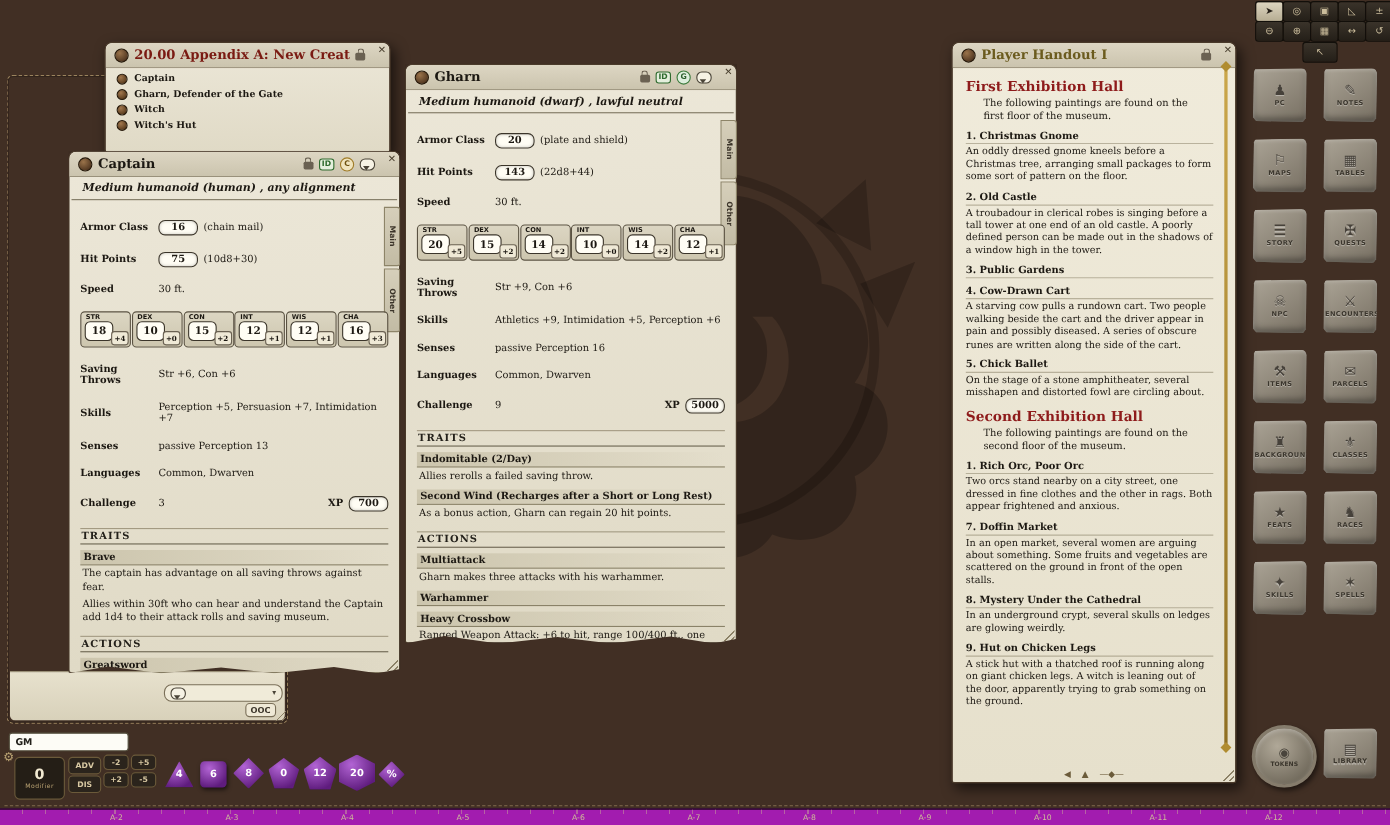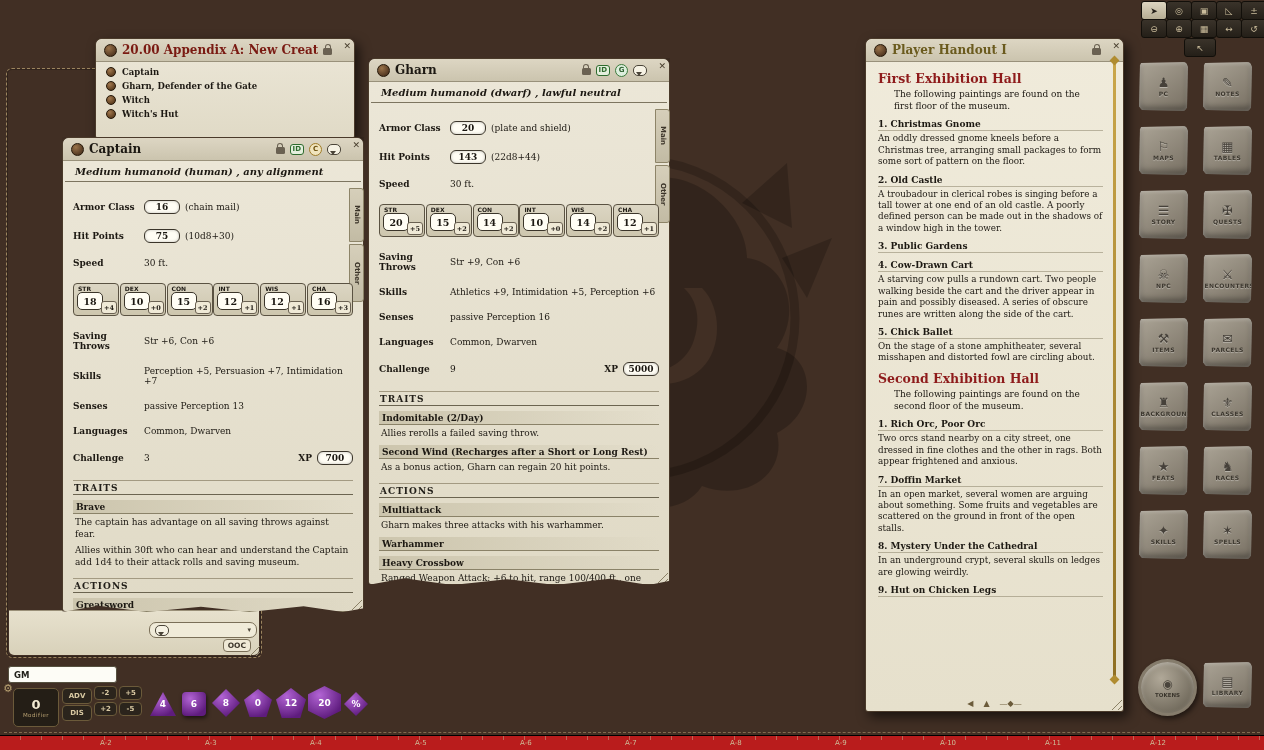--- a/index.html
+++ b/index.html
@@ -124,21 +124,21 @@
     box-shadow:inset 0 2px 4px rgba(255,255,255,.3), 2px 3px 5px rgba(0,0,0,.5);
     display:flex;flex-direction:column;align-items:center;justify-content:center;gap:1px;}
   .coin .s-icon{font-size:12px;color:#49443c;} .coin .s-lbl{font-size:5.5px;font-weight:bold;color:#3b362d;}
 
   
   .tbtn{position:absolute;width:24px;height:17px;background:linear-gradient(#3a332a,#241f18);border:1px solid #120f0a;
     border-radius:3px;color:#cbbd9c;font-size:9px;display:flex;align-items:center;justify-content:center;cursor:pointer;}
   .tbtn.sel{background:linear-gradient(#ddd5c0,#b6ad93);color:#241f18;}
 
   
-  .bottombar{position:absolute;left:0;right:0;bottom:0;height:14px;background:#b91c1c;border-top:1px solid #000;}
+  .bottombar{position:absolute;left:0;right:0;bottom:0;height:14px;background:#a21caf;border-top:1px solid #000;}
   .bb-ticks{position:absolute;left:0;right:0;top:0;height:4px;
     background:repeating-linear-gradient(90deg,transparent 0 20px,rgba(205,185,150,.45) 20px 21px);}
   .bb-label{position:absolute;top:3px;font-size:7px;color:#cdbd98;font-family:"DejaVu Sans",sans-serif;}
 
   .watermark{position:absolute;left:452px;top:108px;pointer-events:none;}
 </style>
 </head>
 <body>
 
 <div class="desktop">
@@ -401,20 +401,21 @@
       <div class="h-text">On the stage of a stone amphitheater, several misshapen and distorted fowl are circling about.</div>
       <div class="h-red">Second Exhibition Hall</div>
       <div class="h-intro">The following paintings are found on the second floor of the museum.</div>
       <div class="h-title">1. Rich Orc, Poor Orc</div>
       <div class="h-text">Two orcs stand nearby on a city street, one dressed in fine clothes and the other in rags. Both appear frightened and anxious.</div>
       <div class="h-title">7. Doffin Market</div>
       <div class="h-text">In an open market, several women are arguing about something. Some fruits and vegetables are scattered on the ground in front of the open stalls.</div>
       <div class="h-title">8. Mystery Under the Cathedral</div>
       <div class="h-text">In an underground crypt, several skulls on ledges are glowing weirdly.</div>
       <div class="h-title">9. Hut on Chicken Legs</div>
+      <div class="h-text">A stick hut with a thatched roof is running along on giant chicken legs. A witch is leaning out of the door, apparently trying to grab something on the ground.</div>
 
     </div>
     <div class="h-rod"></div>
     <div class="h-nav">
       <span>◀</span>
       <span>▲</span>
       <span>—◆—</span>
     </div>
     <div class="grip"></div>
   </div>

